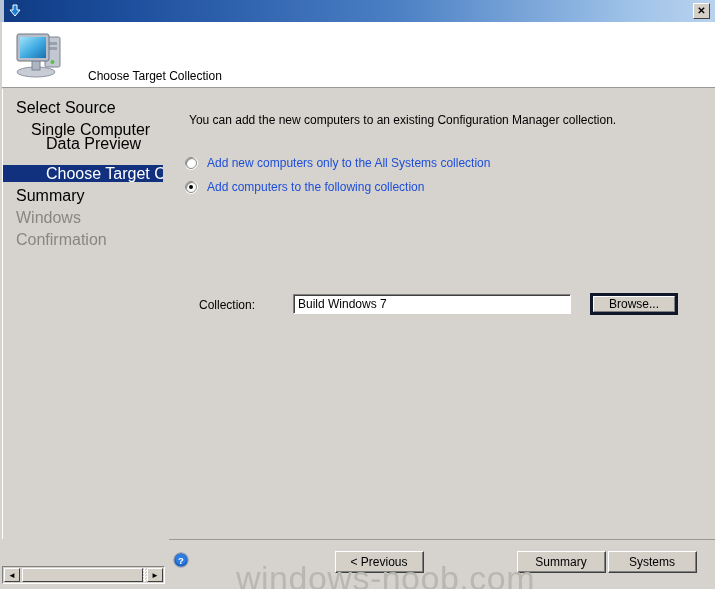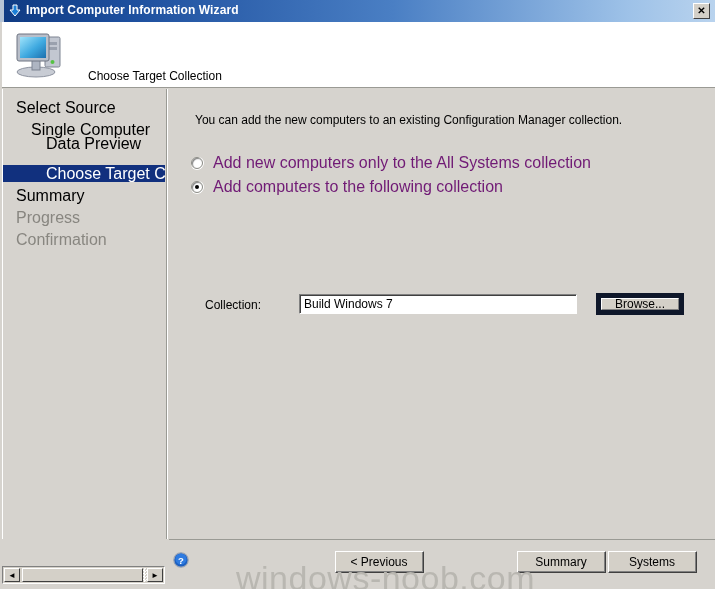--- a/index.html
+++ b/index.html
@@ -122,21 +122,21 @@
     position: absolute;
     left: 166px; top: 89px;
     width: 2px; height: 450px;
     background: #ffffff;
     border-left: 1px solid #9a9a94;
     box-sizing: border-box;
   }
 
   #content {
     position: absolute;
-    left: 169px; top: 89px;
+    left: 163px; top: 89px;
     width: 454px; height: 450px;
     background: #d6d3ce;
   }
 
   #intro-text {
     position: absolute;
     left: 26px; top: 24px;
     font-size: 12px;
     color: #000000;
     white-space: nowrap;
@@ -161,22 +161,22 @@
   }
   .radio.checked::after {
     content: "";
     position: absolute;
     left: 3px; top: 3px;
     width: 4px; height: 4px;
     border-radius: 50%;
     background: #000000;
   }
   .radio-label {
-    font-size: 16px;
-    color: #701a75;
+    font-size: 12px;
+    color: #1d4ed8;
     margin-left: 10px;
     white-space: nowrap;
   }
 
   #collection-label {
     position: absolute;
     left: 36px; top: 209px;
     font-size: 12px;
     color: #000000;
     white-space: nowrap;
@@ -196,21 +196,21 @@
     font-family: "Liberation Sans", sans-serif;
     color: #000000;
     padding: 0 0 0 4px;
     line-height: 18px;
   }
   #browse-button {
     position: absolute;
     left: 427px; top: 204px;
     width: 88px; height: 22px;
     background: #d4d0c8;
-    border: 5px solid #0f172a;
+    border: 3px solid #0f172a;
     box-sizing: border-box;
     display: flex;
     align-items: center;
     justify-content: center;
     font-size: 12px;
     color: #000000;
     cursor: default;
   }
   #browse-button .inner {
     width: 100%; height: 100%;
@@ -341,21 +341,20 @@
 </head>
 <body>
 
 <div id="window">
 
   <div id="titlebar">
     <div id="titlebar-left-edge"></div>
     <svg id="title-icon" viewBox="0 0 14 14">
       <path d="M5 1h4v5h3l-5 6-5-6h3z" fill="#1c7fd6" stroke="#ffffff" stroke-width="1"></path>
     </svg>
-    <div id="title-text">Import Computer Information Wizard</div>
     <div id="close-button">✕</div>
   </div>
 
   <div id="header">
     <svg id="header-icon" viewBox="0 0 52 50">
       <ellipse cx="22" cy="43" rx="19" ry="5" fill="#c8ccd4" stroke="#8d93a0" stroke-width="1"></ellipse>
       <rect x="18" y="31" width="8" height="10" fill="#aeb5c2" stroke="#7d8391" stroke-width="1"></rect>
       <rect x="31" y="8" width="15" height="30" rx="1.5" fill="#c2c7d1" stroke="#7d8391" stroke-width="1"></rect>
       <rect x="34" y="13" width="9" height="3" fill="#9aa1ae"></rect>
       <rect x="34" y="18" width="9" height="3" fill="#9aa1ae"></rect>
@@ -374,21 +373,21 @@
   </div>
 
   <div id="left-edge-strip"></div>
 
   <div id="nav-panel">
     <div class="nav-item" style="top:10px;">Select Source</div>
     <div class="nav-item indent1" style="top:32px;">Single Computer</div>
     <div class="nav-item indent2" style="top:46px;">Data Preview</div>
     <div class="nav-item indent2 selected" style="top:76px;">Choose Target Collection</div>
     <div class="nav-item" style="top:98px;">Summary</div>
-    <div class="nav-item disabled" style="top:120px;">Progress</div>
+    <div class="nav-item disabled" style="top:120px;">Windows</div>
     <div class="nav-item disabled" style="top:142px;">Confirmation</div>
   </div>
 
   <div id="divider"></div>
 
   <div id="content">
 
     <div id="intro-text">You can add the new computers to an existing Configuration Manager collection.</div>
 
     <div class="radio-row" style="top:65px;">

